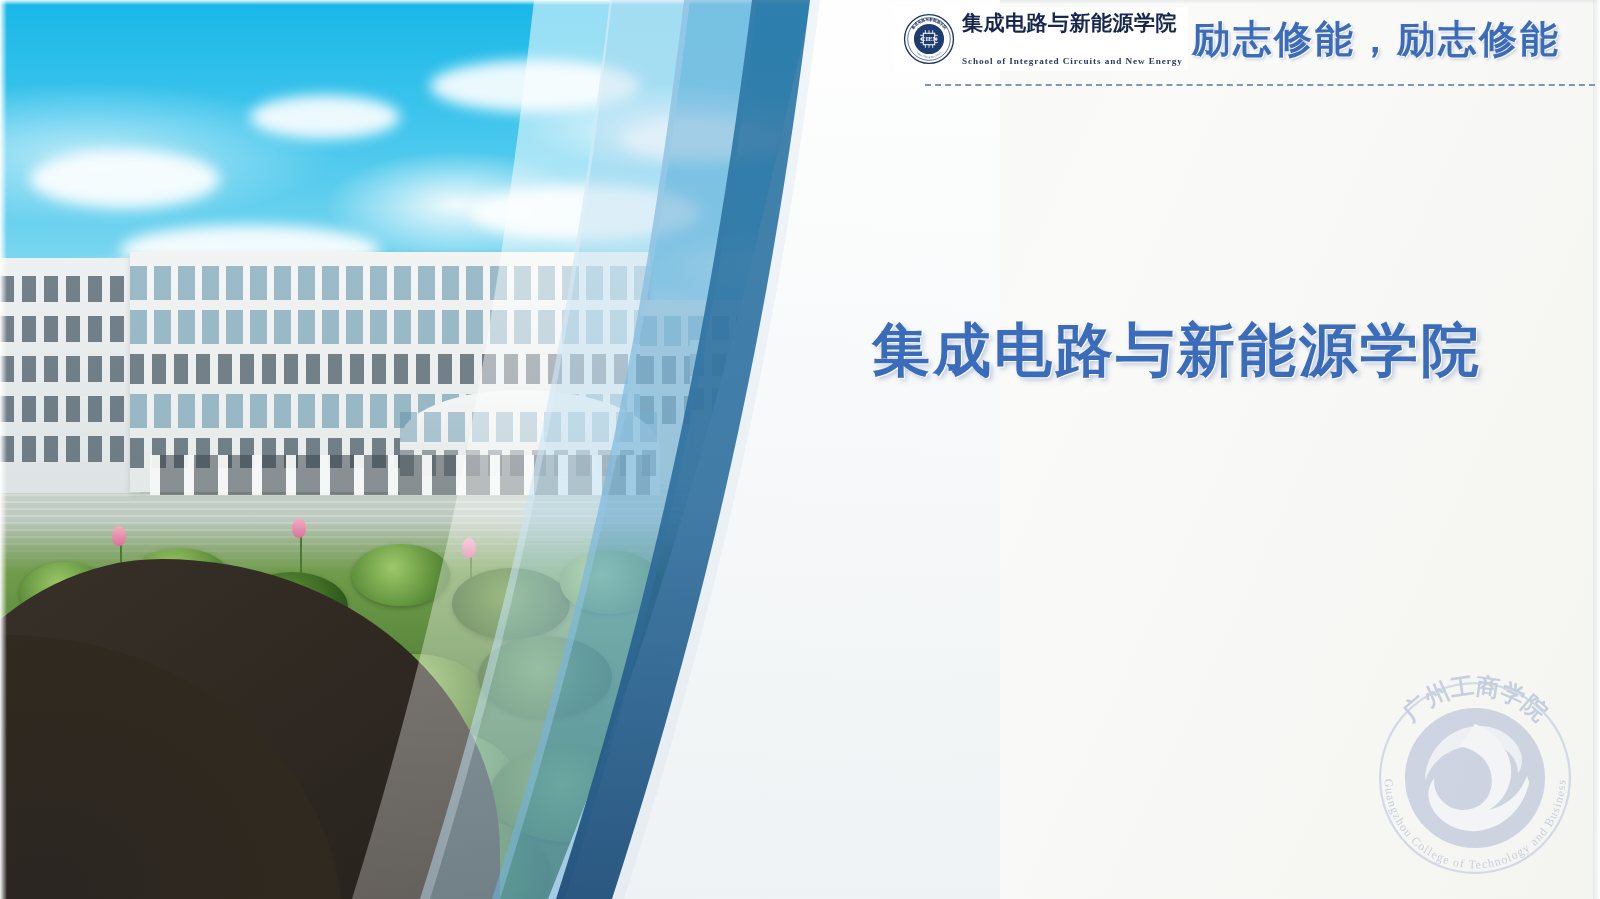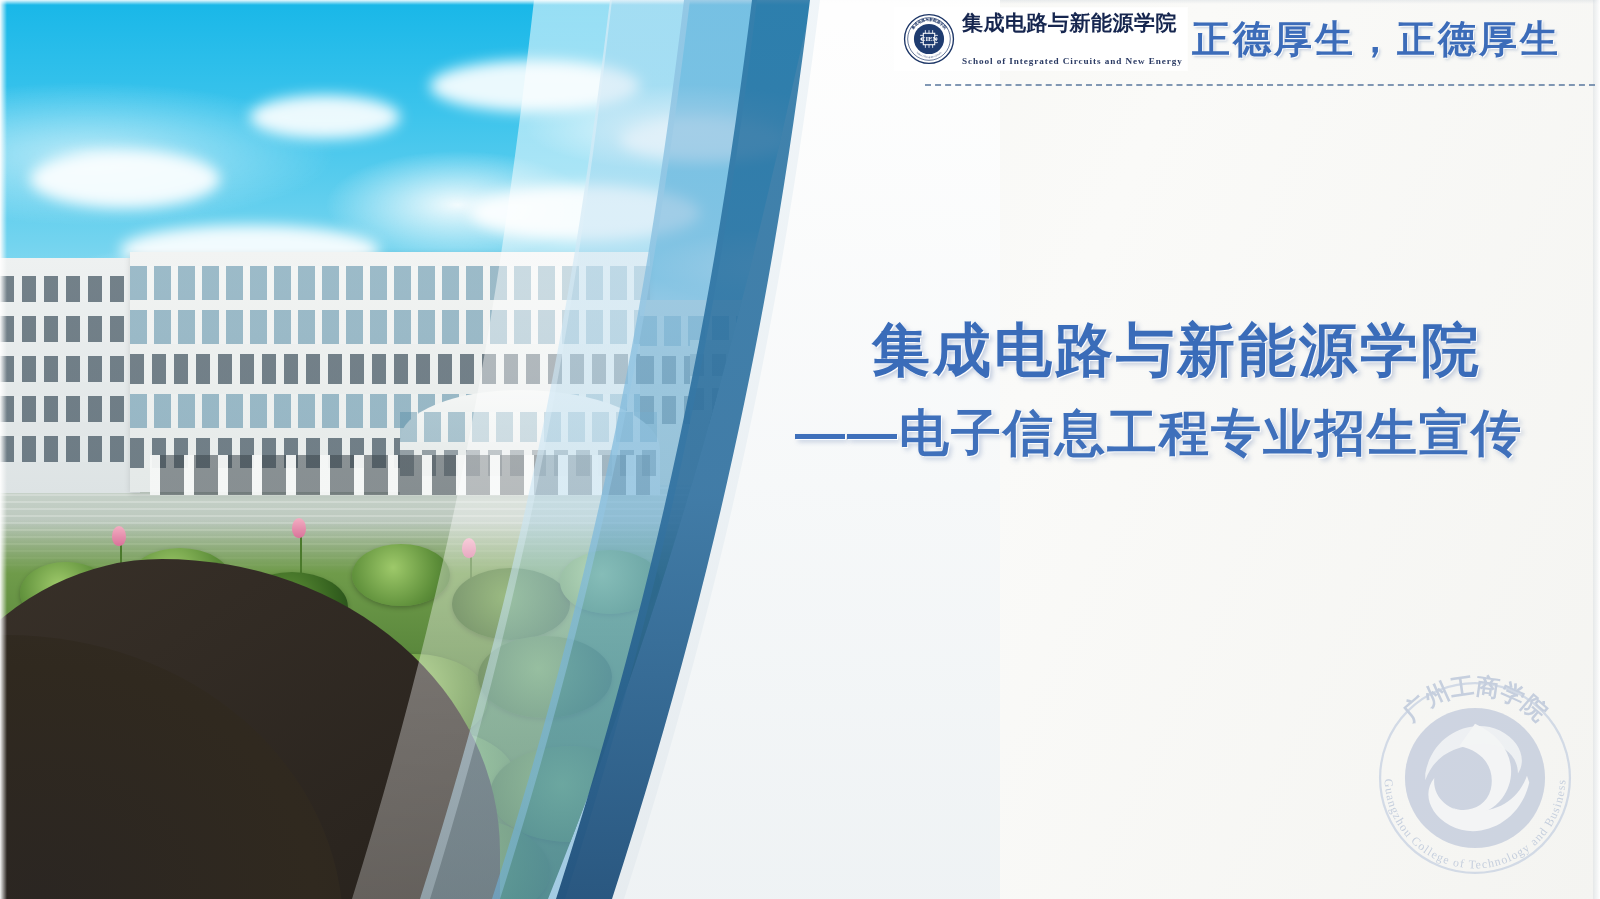--- a/index.html
+++ b/index.html
@@ -296,25 +296,24 @@
           <textPath href="#sealBot" startOffset="50%" text-anchor="middle">School of Integrated Circuits</textPath>
         </text>
       </svg>
     </div>
     <div class="hd-txt">
       <div class="hd-cn">集成电路与新能源学院</div>
       <div class="hd-en">School of Integrated Circuits and New Energy</div>
     </div>
   </div>
 
-  <div class="slogan">正德厚生，正德厚生</div>
+  <div class="slogan">励志修能，励志修能</div>
   <div class="dashline"></div>
 
   <div class="title-main">集成电路与新能源学院</div>
-  <div class="title-sub">——电子信息工程专业招生宣传</div>
 
   <div class="watermark">
     <svg viewBox="0 0 200 200" width="226" height="226">
       <defs>
         <path id="wmTop" d="M100,100 m-74,0 a74,74 0 0,1 148,0"></path>
         <path id="wmBot" d="M100,100 m-80,0 a80,80 0 0,0 160,0"></path>
       </defs>
       <circle cx="100" cy="100" r="84" fill="none" stroke="#b6c4dc" stroke-width="2"></circle>
       <circle cx="100" cy="100" r="62" fill="#aebad3"></circle>
       <path d="M100,52 C132,66 140,96 124,118 C112,134 92,136 80,126

